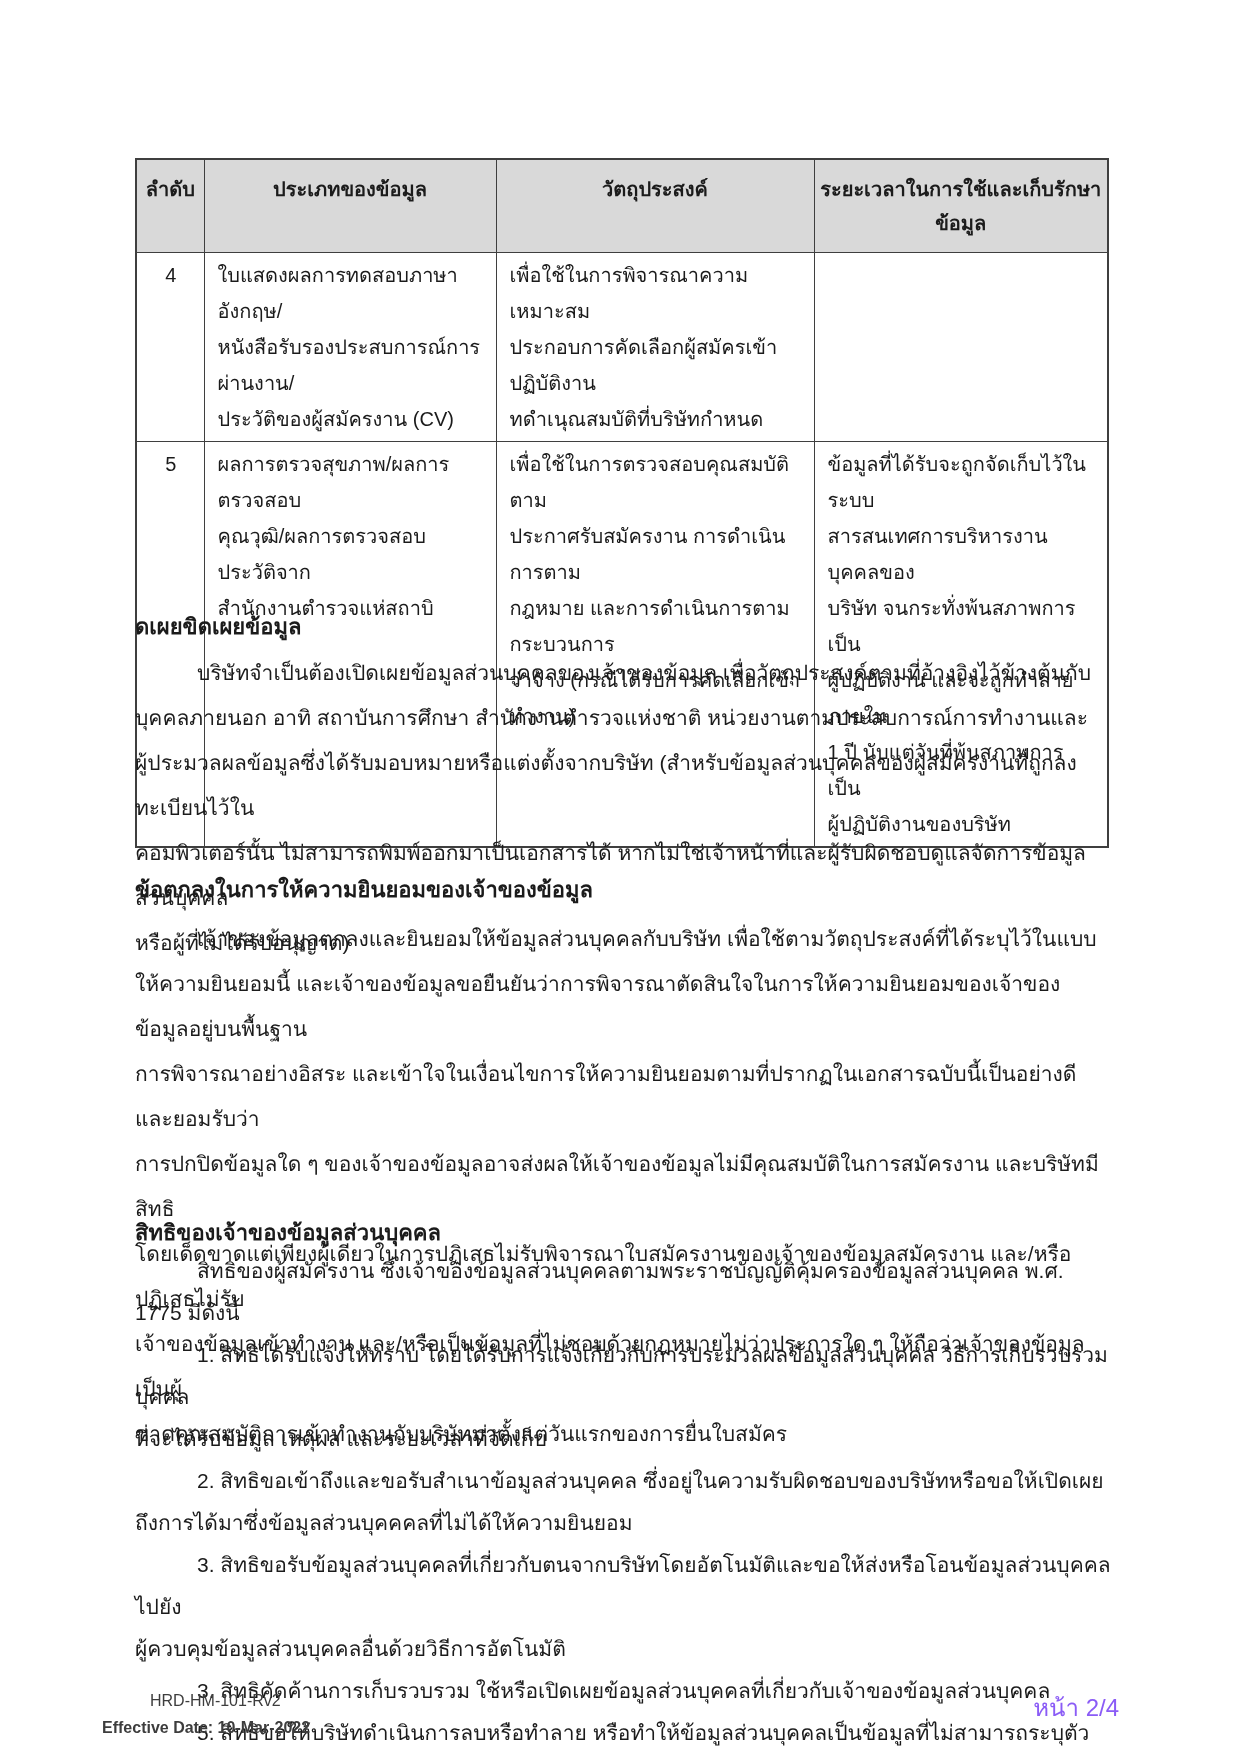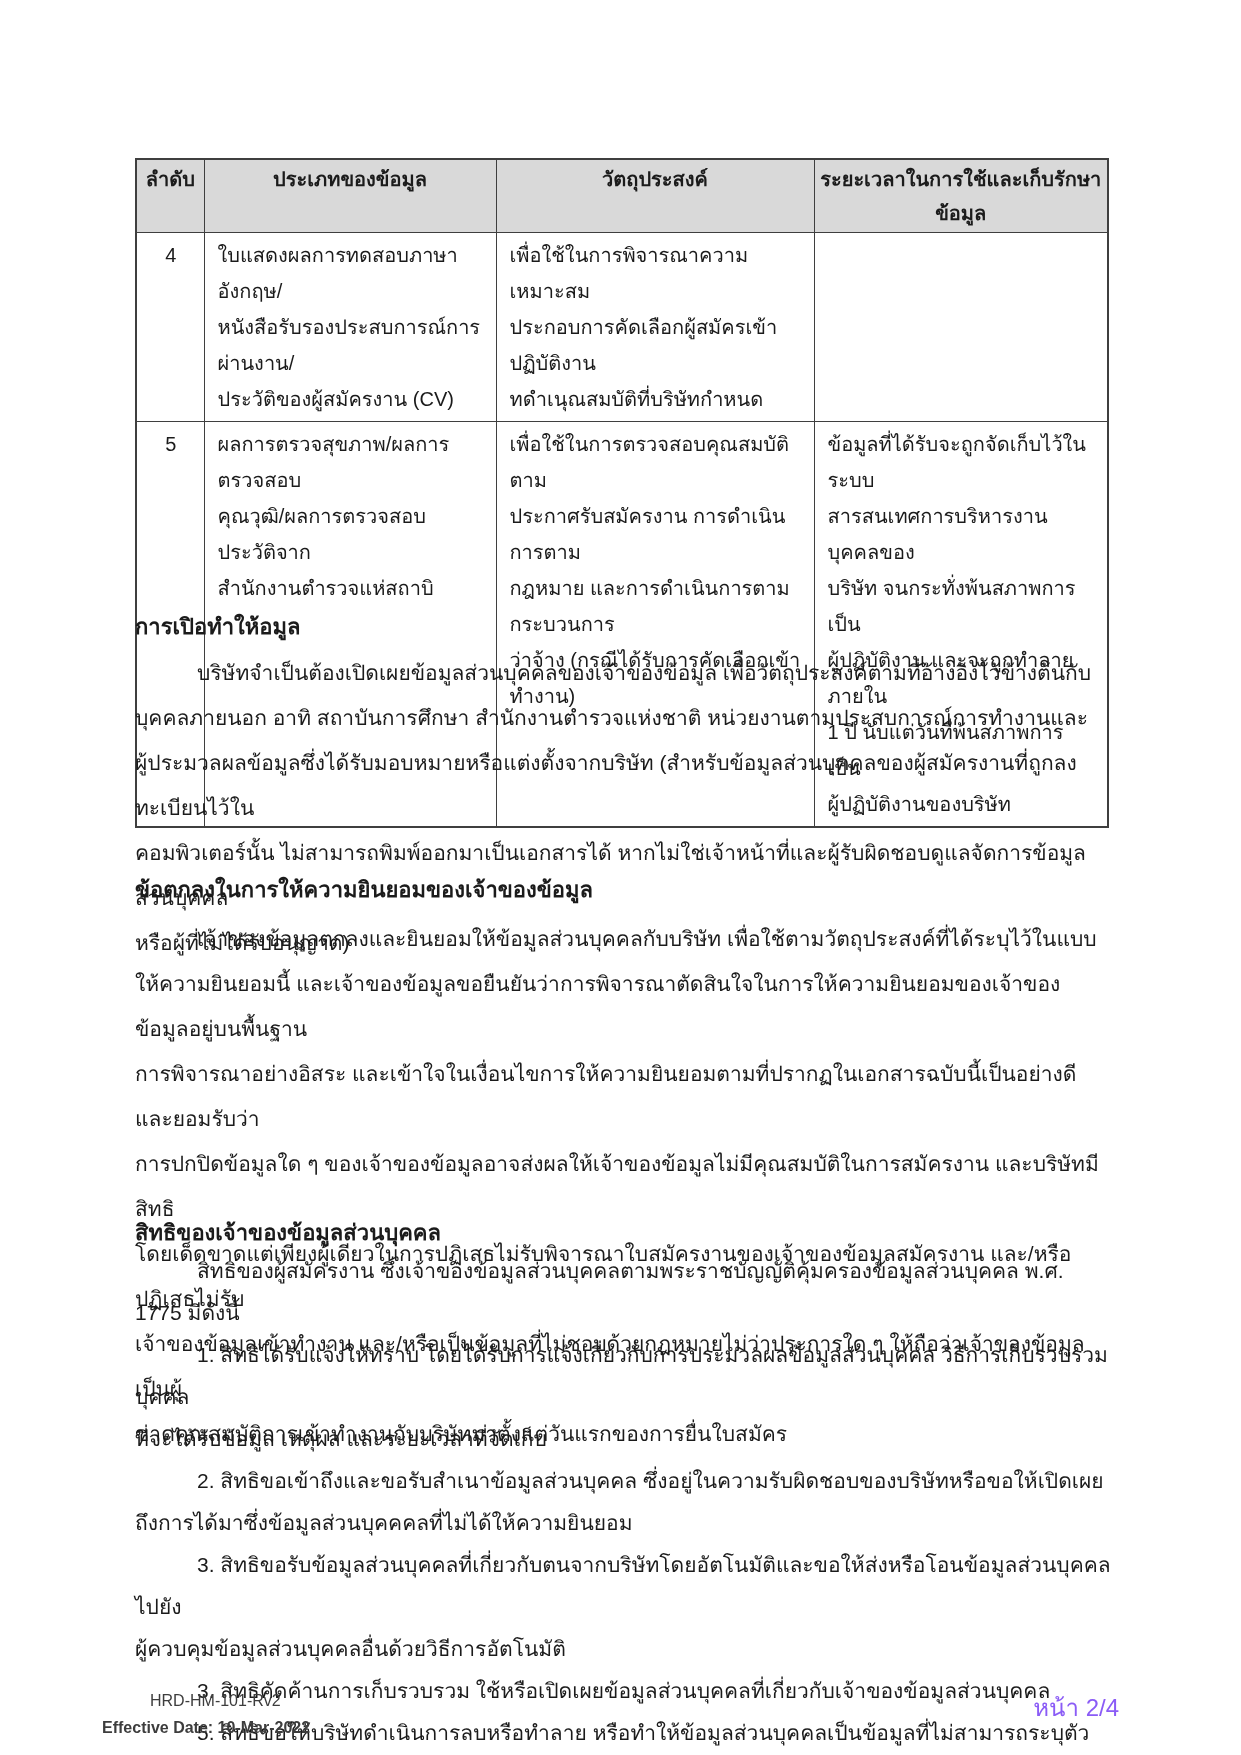--- a/index.html
+++ b/index.html
@@ -14,21 +14,21 @@
     border:2px solid #3f3f3f;
     font-size:20px;
   }
   table.doc-table th, table.doc-table td {
     border:1px solid #3f3f3f; vertical-align:top;
     padding:4px 12px 4px 13px; line-height:36px;
     white-space:pre-line; overflow:hidden;
   }
   table.doc-table th {
     background:#d9d9d9; font-weight:bold; text-align:center;
-    height:34px; line-height:34px; padding:2px 4px; white-space:normal;
+    height:34px; line-height:34px; padding:12px 4px; white-space:normal;
   }
   tr.row-4 { height:170px; }
   tr.row-5 { height:218px; }
   td.c-no { text-align:center; }
   
   .sec-h {
     position:absolute; left:135px; width:975px;
     font-weight:bold; font-size:22px; line-height:30px;
   }
   .para {
@@ -89,21 +89,21 @@
         <td>ข้อมูลที่ได้รับจะถูกจัดเก็บไว้ในระบบ
 สารสนเทศการบริหารงานบุคคลของ
 บริษัท จนกระทั่งพ้นสภาพการเป็น
 ผู้ปฏิบัติงาน และจะถูกทำลายภายใน
 1 ปี นับแต่วันที่พ้นสภาพการเป็น
 ผู้ปฏิบัติงานของบริษัท</td>
       </tr>
     </tbody>
   </table>
 
-  <div class="sec-h" style="top:612px">การเปิอทำให้อมูล</div>
+  <div class="sec-h" style="top:612px">ดเผยขิดเผยข้อมูล</div>
   <div class="para" style="top:650px">บริษัทจำเป็นต้องเปิดเผยข้อมูลส่วนบุคคลของเจ้าของข้อมูล เพื่อวัตถุประสงค์ตามที่อ้างอิงไว้ข้างต้นกับ
 บุคคลภายนอก อาทิ สถาบันการศึกษา สำนักงานตำรวจแห่งชาติ หน่วยงานตามประสบการณ์การทำงานและ
 ผู้ประมวลผลข้อมูลซึ่งได้รับมอบหมายหรือแต่งตั้งจากบริษัท (สำหรับข้อมูลส่วนบุคคลของผู้สมัครงานที่ถูกลงทะเบียนไว้ใน
 คอมพิวเตอร์นั้น ไม่สามารถพิมพ์ออกมาเป็นเอกสารได้ หากไม่ใช่เจ้าหน้าที่และผู้รับผิดชอบดูแลจัดการข้อมูลส่วนบุคคล
 หรือผู้ที่ไม่ได้รับอนุญาต)</div>
 
   <div class="sec-h" style="top:875px">ข้อตกลงในการให้ความยินยอมของเจ้าของข้อมูล</div>
   <div class="para" style="top:916px">เจ้าของข้อมูลตกลงและยินยอมให้ข้อมูลส่วนบุคคลกับบริษัท เพื่อใช้ตามวัตถุประสงค์ที่ได้ระบุไว้ในแบบ
 ให้ความยินยอมนี้ และเจ้าของข้อมูลขอยืนยันว่าการพิจารณาตัดสินใจในการให้ความยินยอมของเจ้าของข้อมูลอยู่บนพื้นฐาน
 การพิจารณาอย่างอิสระ และเข้าใจในเงื่อนไขการให้ความยินยอมตามที่ปรากฏในเอกสารฉบับนี้เป็นอย่างดี และยอมรับว่า

